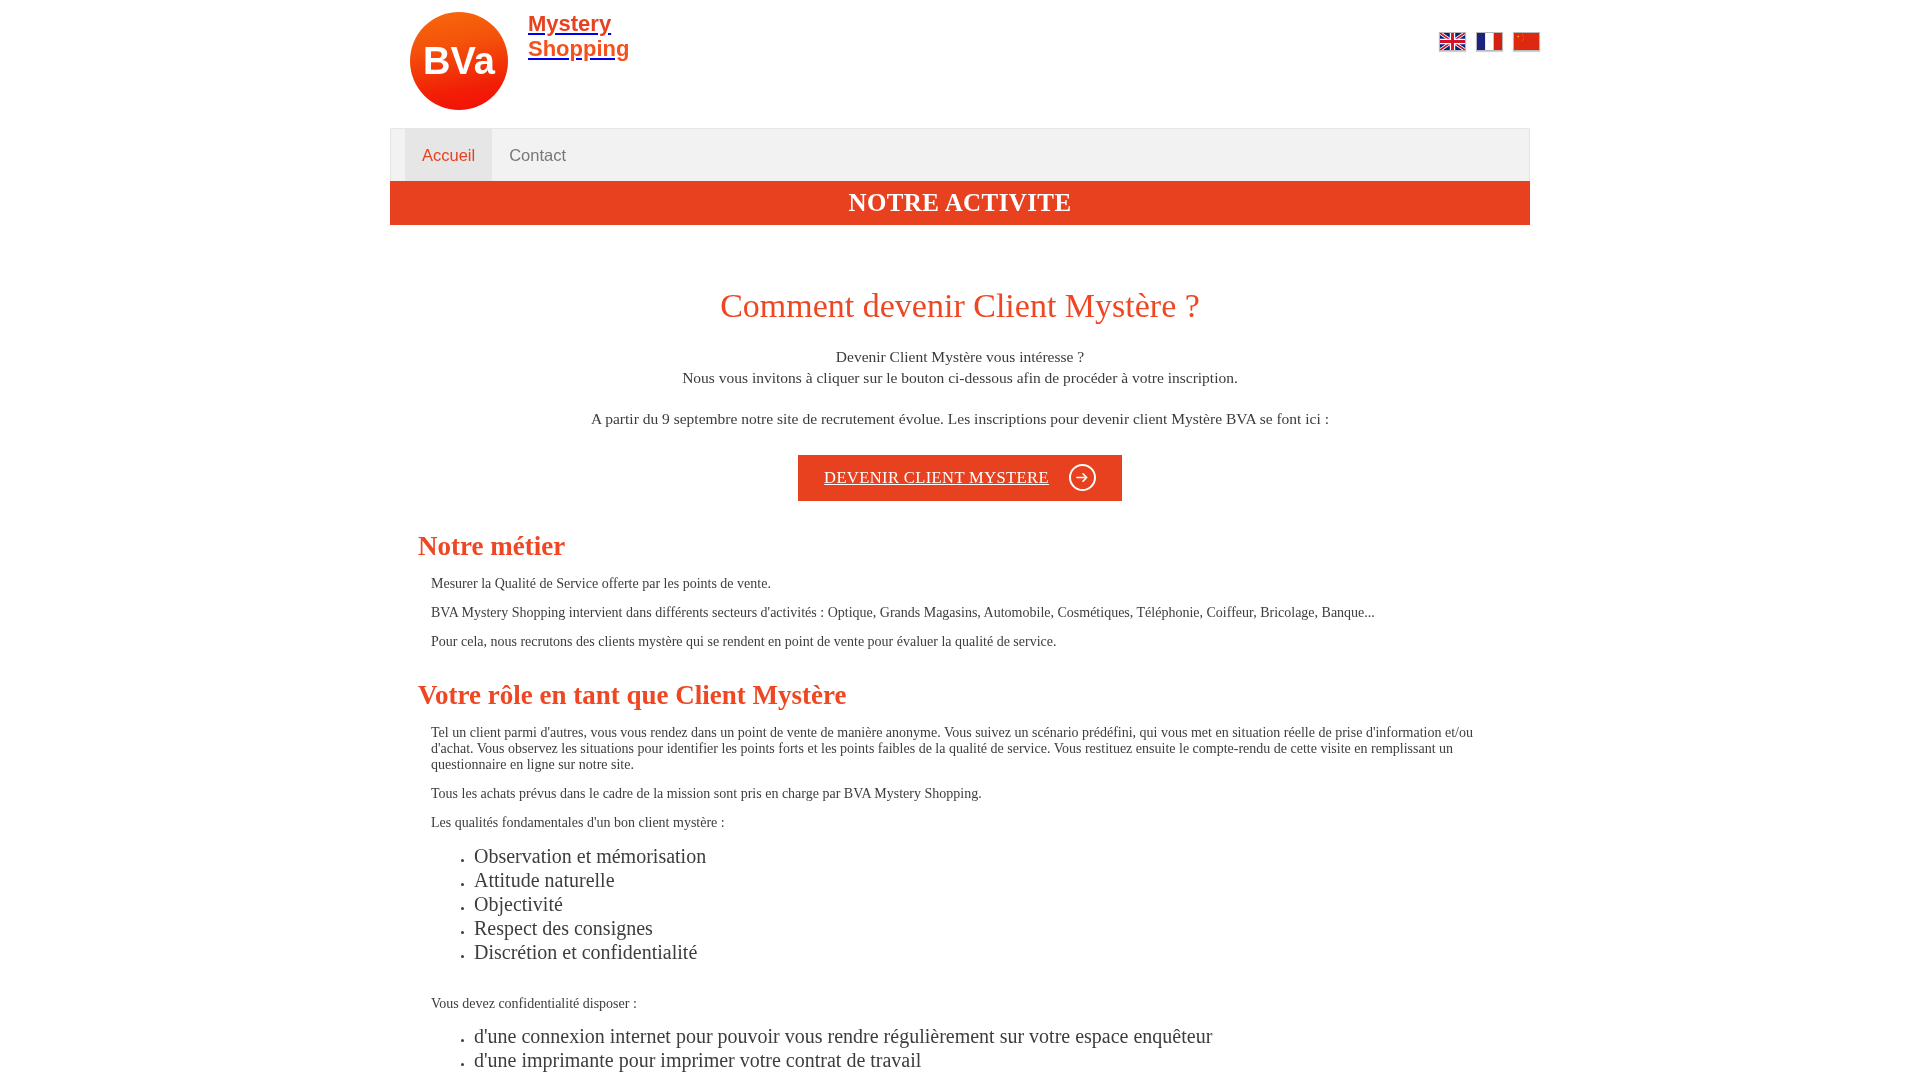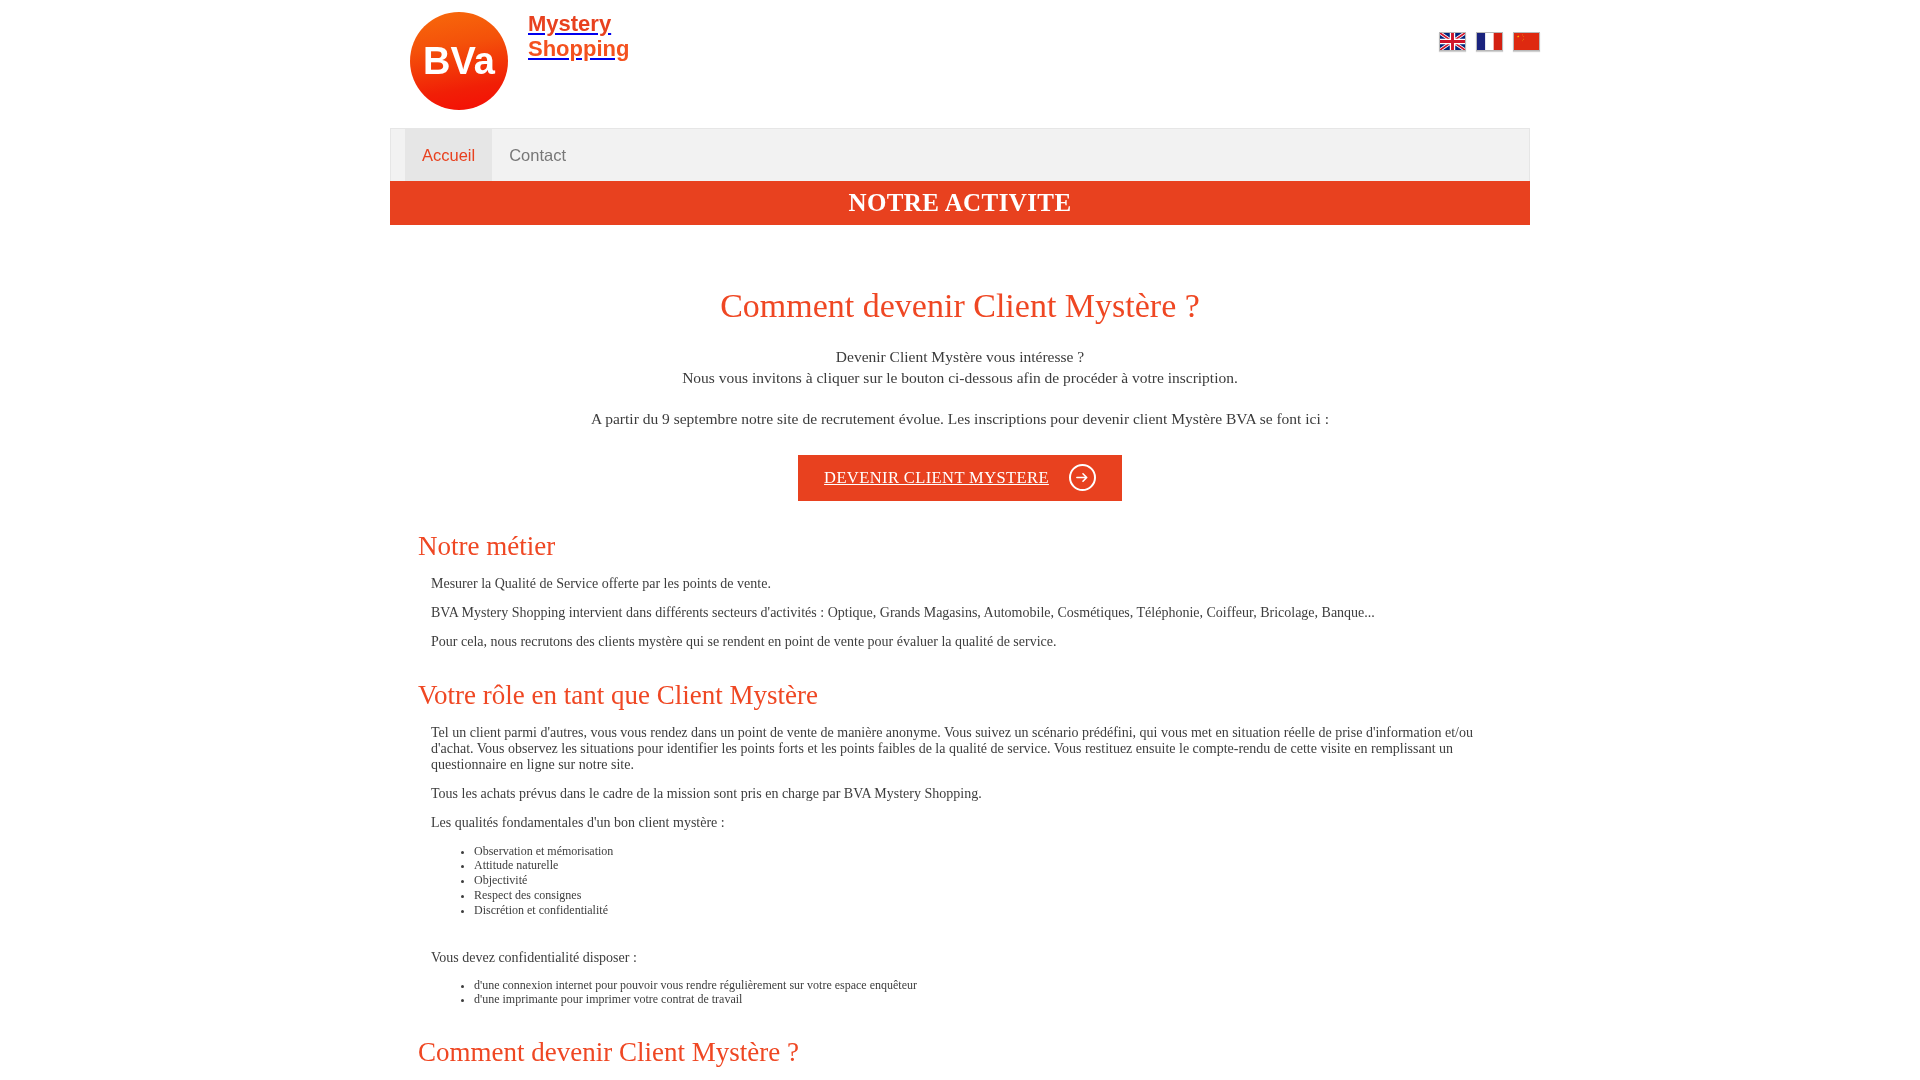--- a/index.html
+++ b/index.html
@@ -180,39 +180,39 @@
     align-items: center;
     justify-content: center;
     flex: none;
   }
 
   
   .section { margin-top: 10px; }
   .section h2 {
     margin: 30px 0 14px 0;
     font-size: 27px;
-    font-weight: normal;
+    font-weight: bold;
     color: #ef4723;
     font-family: "Liberation Serif", "DejaVu Serif", serif;
   }
   .section p {
     margin: 13px;
     font-size: 14px;
     line-height: 1.15;
     color: #3d3d3d;
   }
   .section p + p { margin-top: 1px; }
 
   .section ul {
     margin: 1px 0 0 0;
     padding-left: 56px;
     list-style: disc;
   }
   .section ul li {
-    font-size: 12px;
+    font-size: 20px;
     line-height: 1.15;
     color: #3d3d3d;
     margin-bottom: 1px;
   }
   .section ul li::marker { font-size: 11px; }
 
   .gap { height: 18px; }
 </style>
 </head>
 <body>

